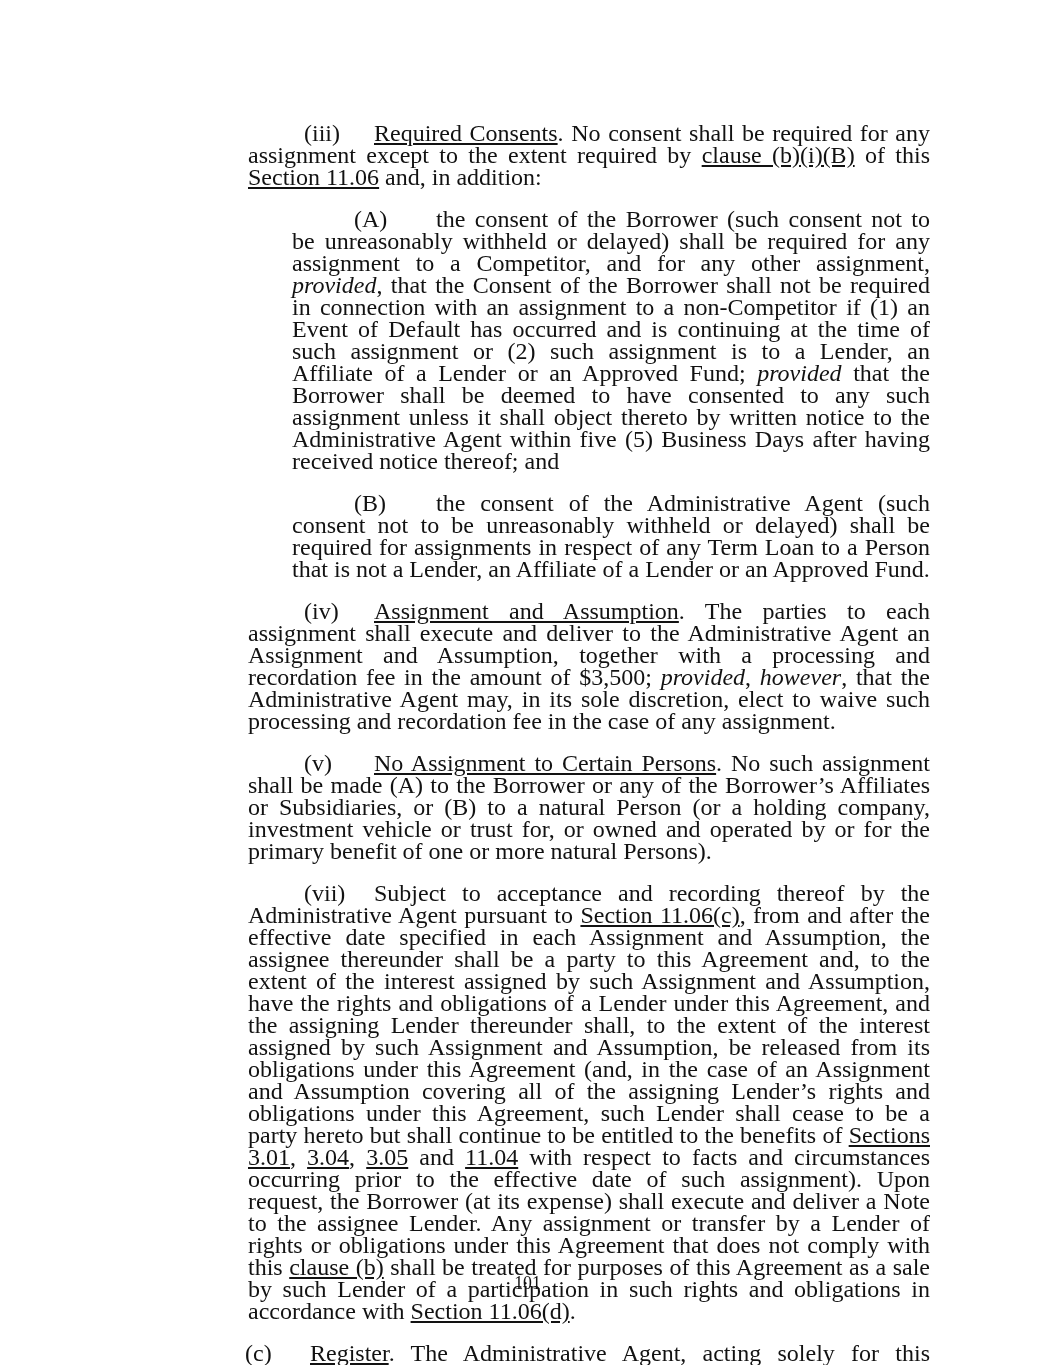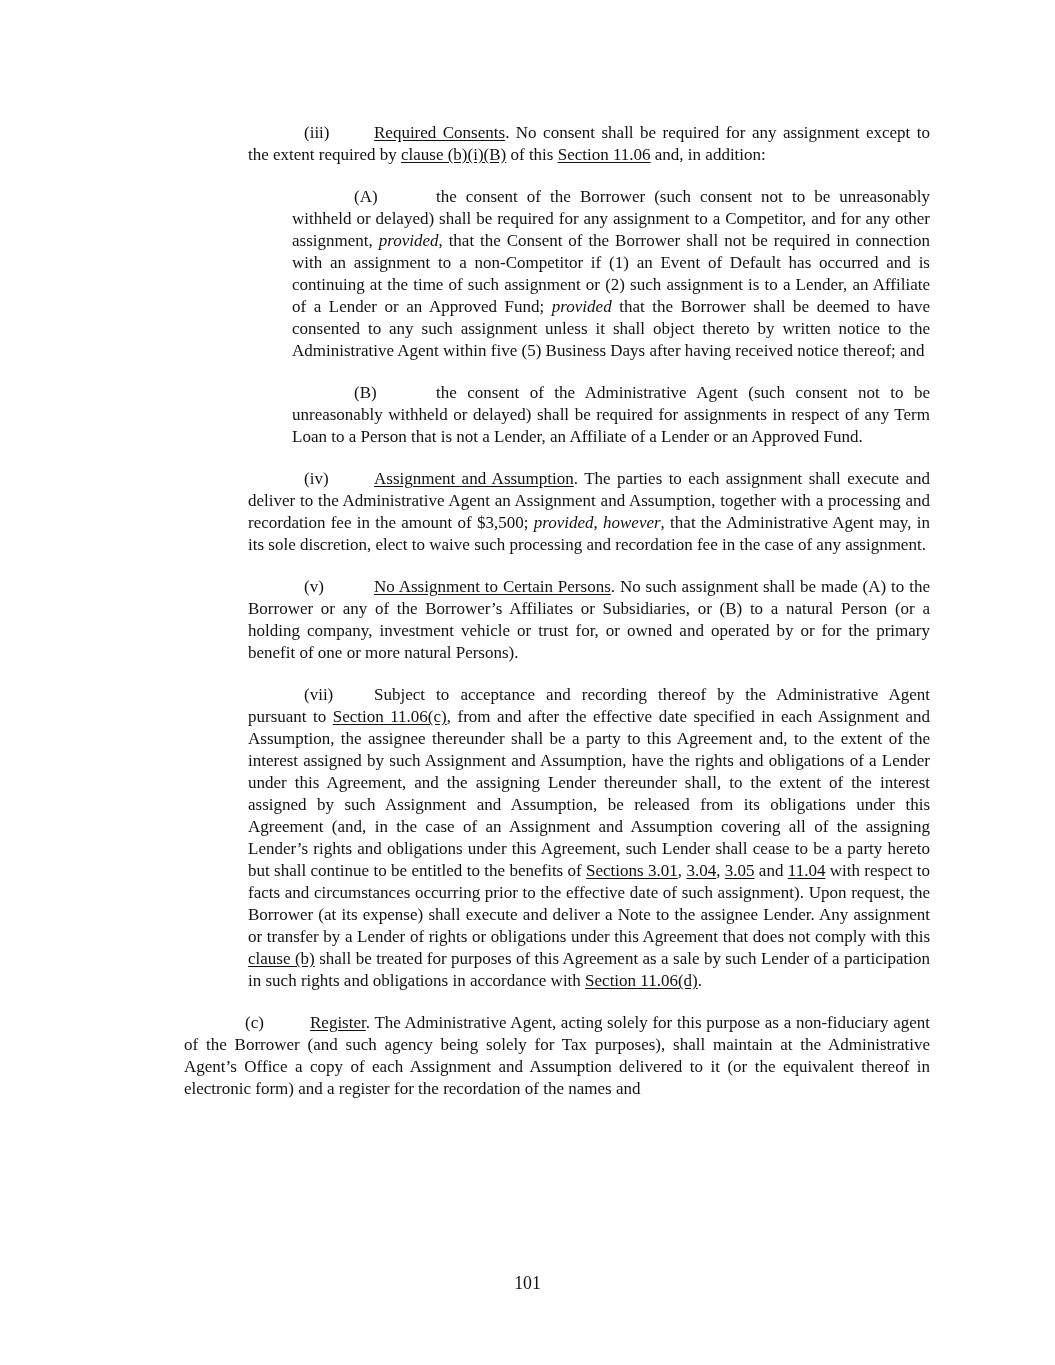--- a/index.html
+++ b/index.html
@@ -15,21 +15,21 @@
   }
   .content {
     position: absolute;
     left: 184px;
     top: 122px;
     width: 746px;
   }
   p.para {
     margin: 0 0 20px 0;
     text-align: justify;
-    font-size: 17px;
+    font-size: 24px;
     line-height: 22px;
   }
   p.lvl0 { margin-left: 0;     text-indent: 61px; }
   p.lvl1 { margin-left: 64px;  text-indent: 56px; }
   p.lvl2 { margin-left: 108px; text-indent: 62px; }
   .run-label { display: inline-block; text-indent: 0; }
   .lvl0 .run-label { width: 65px; }
   .lvl1 .run-label { width: 70px; }
   .lvl2 .run-label { width: 82px; }
   .run-underline { text-decoration: underline; text-underline-offset: 2px; }

